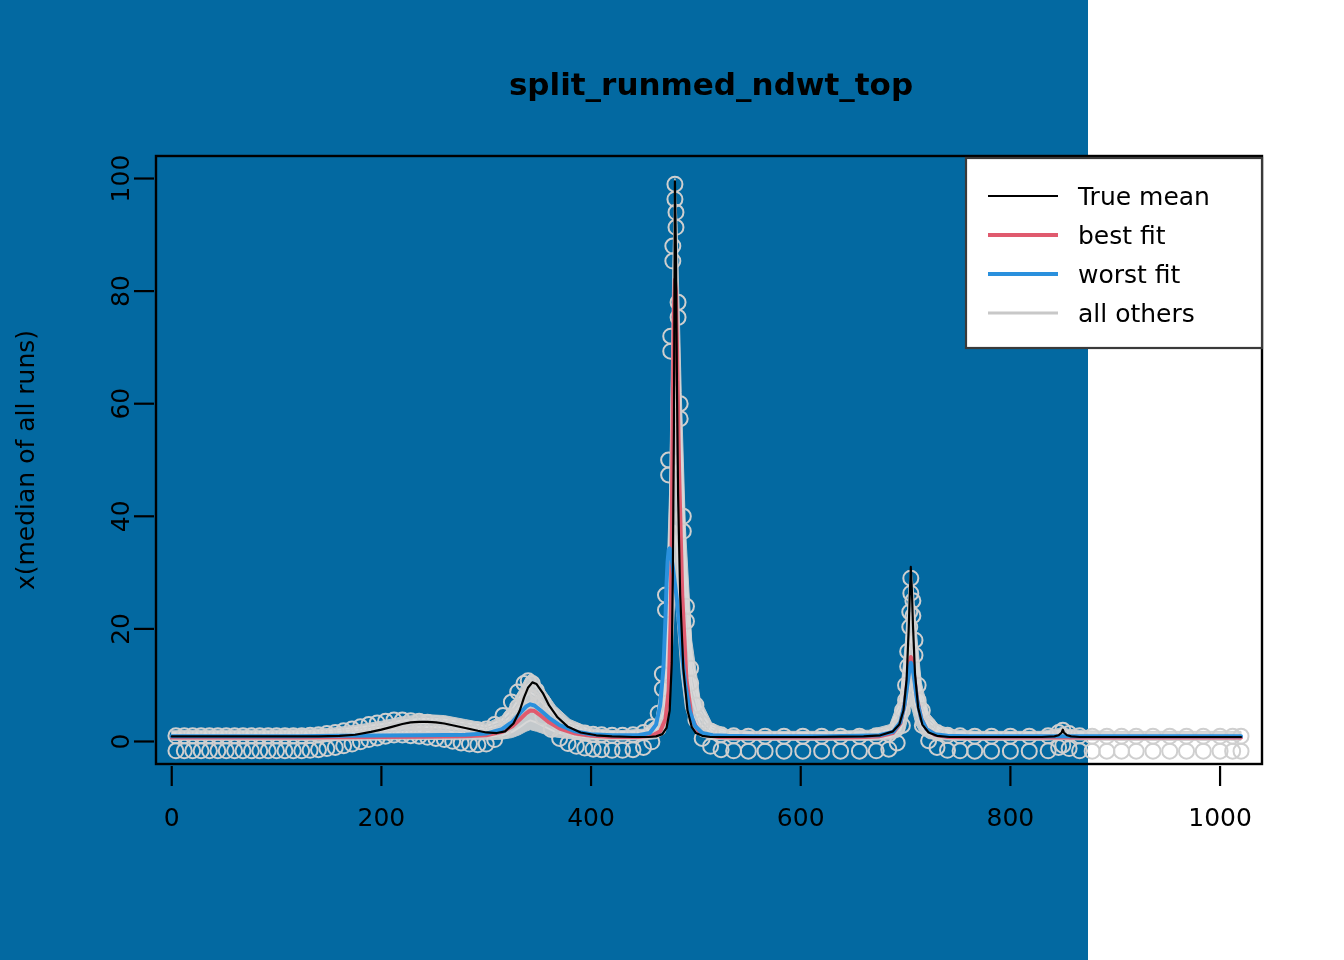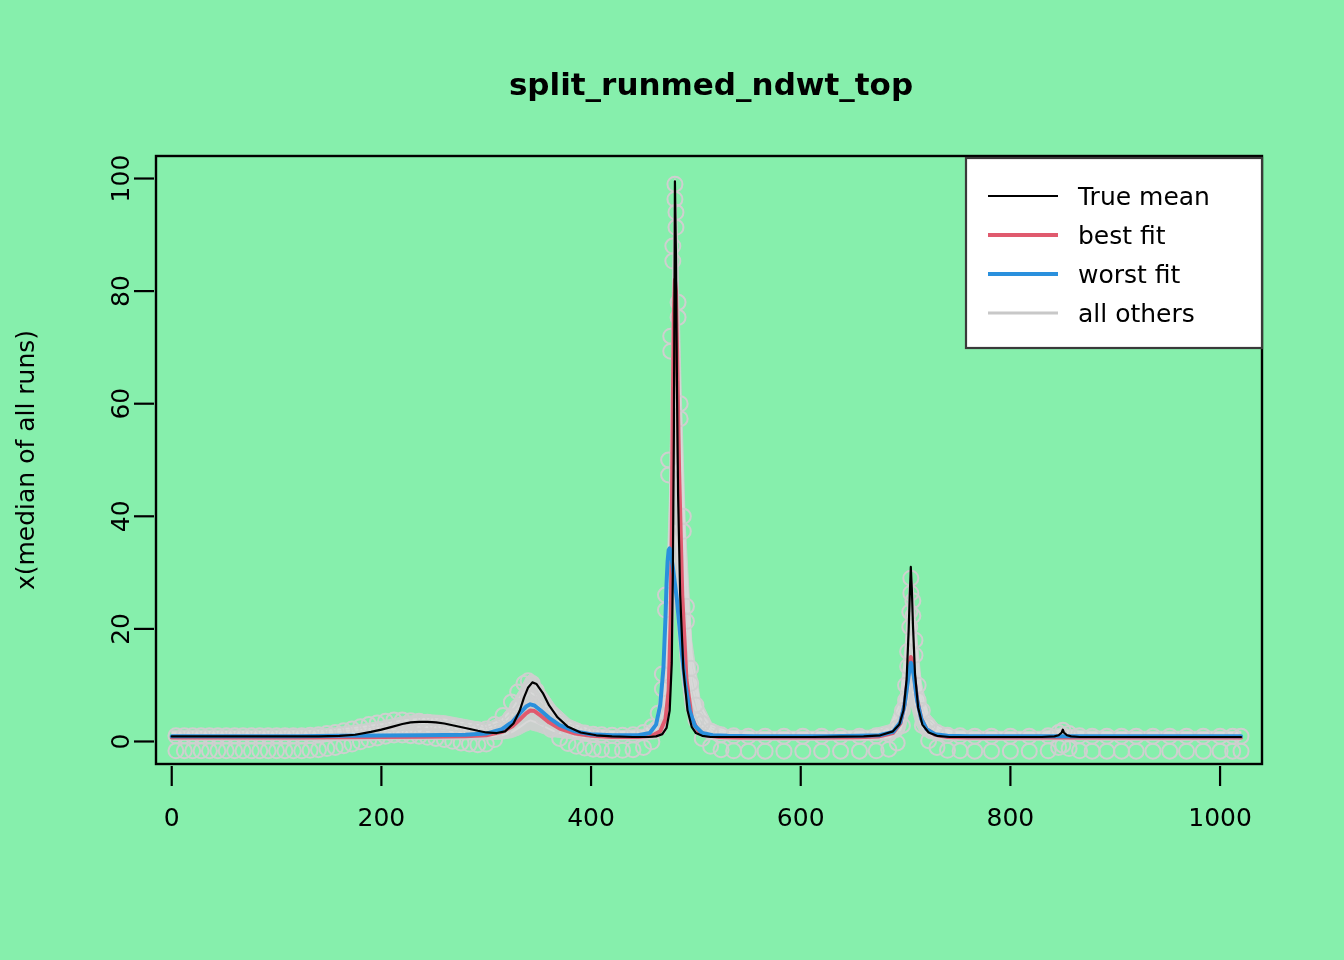--- a/index.html
+++ b/index.html
@@ -8,23 +8,23 @@
     background: #ffffff;
   }
   body {
     width: 1344px;
     height: 960px;
     font-family: "DejaVu Sans", sans-serif;
     overflow: hidden;
   }
   #figure {
     position: relative;
-    width: 1344px;
+    width: 1088px;
     height: 960px;
-    background: #86efac;
+    background: #0369a1;
   }
   #chart-svg {
     display: block;
     width: 1344px;
     height: 960px;
   }
   .title-text {
     font-family: "DejaVu Sans", sans-serif;
     font-size: 31px;
     font-weight: bold;

